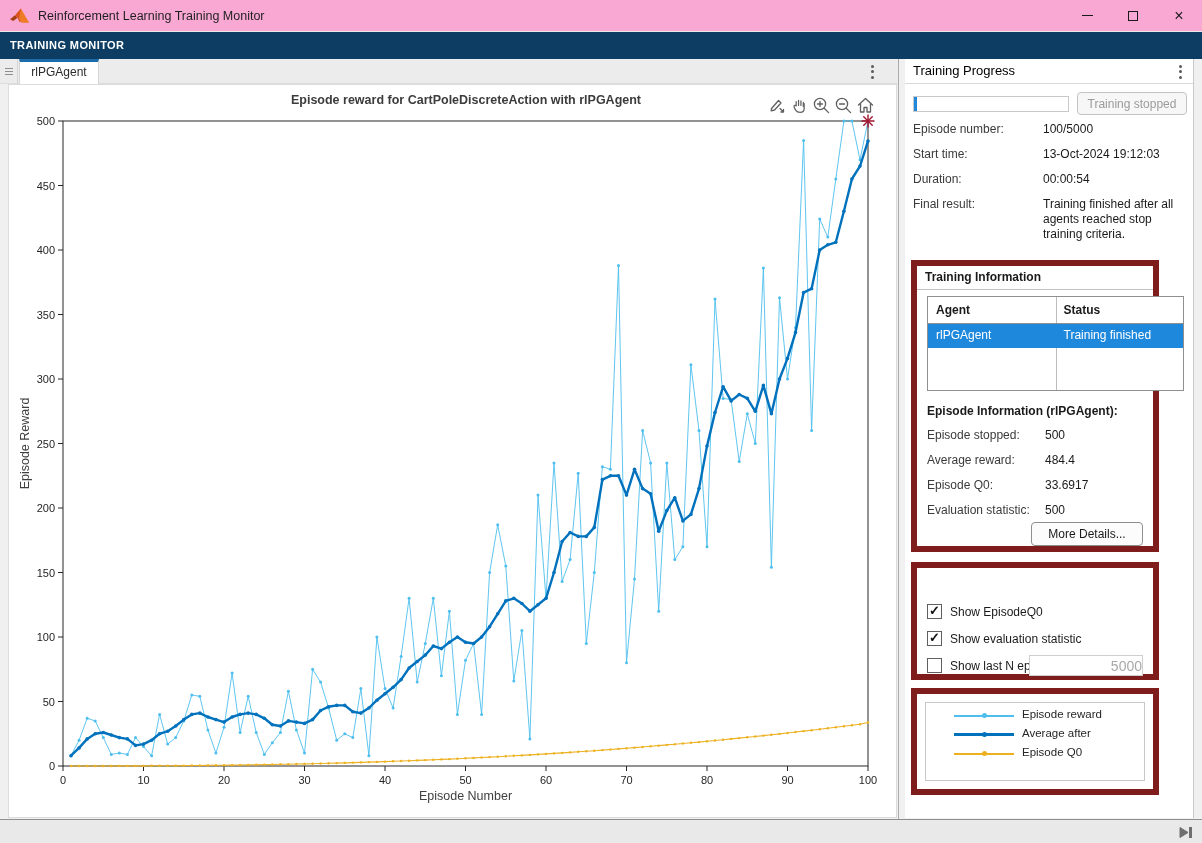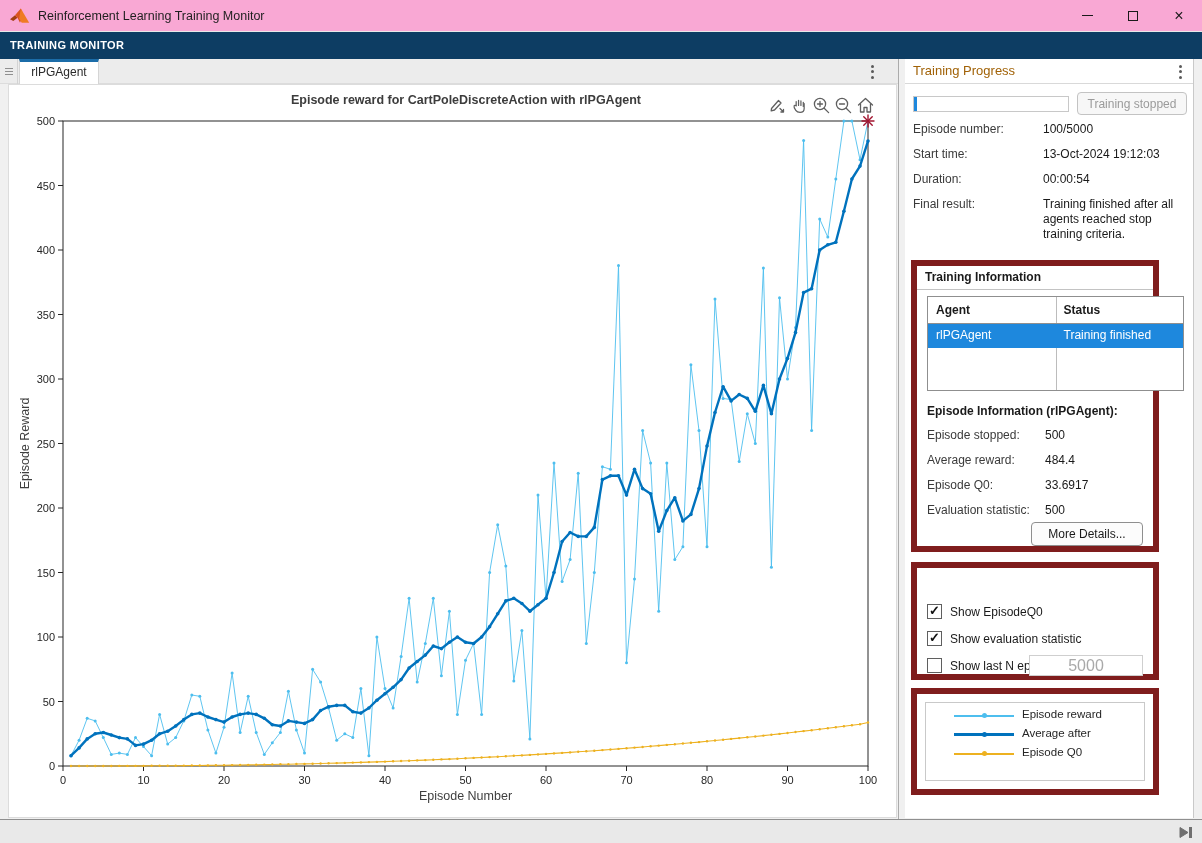--- a/index.html
+++ b/index.html
@@ -32,21 +32,21 @@
   .axtools{position:absolute;top:11px;right:21px;display:flex;gap:3px;z-index:5}
   .axtools .tool{width:19px;height:19px;cursor:pointer;color:#5f5f5f}
   .axtools svg{width:19px;height:19px;stroke:currentColor;fill:none;stroke-width:1.3;stroke-linecap:round;stroke-linejoin:round}
   #plot-svg{position:absolute;left:0;top:0}
   #plot-svg text{font-family:"Liberation Sans",sans-serif}
   #plot-svg .tick{font-size:11px;fill:#262626}
   #plot-svg .axlabel{font-size:12.5px;fill:#3f3f3f}
   
   .rwrap{position:absolute;left:905px;top:59px;width:289px;height:759px;background:#ffffff;border-right:1px solid #c9c9c9}
   .rp-header{position:absolute;left:0;top:0;width:100%;height:25px;border-bottom:1px solid #d9d9d9}
-  .rp-header .t{padding-left:8px;line-height:24px;font-size:13px;color:#a16207}
+  .rp-header .t{padding-left:8px;line-height:24px;font-size:13px;color:#000000}
   .rp-kebab{position:absolute;right:4px;top:0;height:25px}
   .pbar{position:absolute;left:8px;top:37px;width:156px;height:16px;border:1px solid #c8c8c8;background:#ffffff}
   .pbar .fill{display:block;height:100%;background:#1e88dd}
   .btn{display:flex;align-items:center;justify-content:center;border-radius:4px;font-size:12px;cursor:pointer}
   .btn-stopped{position:absolute;right:6px;top:33px;width:110px;height:23px;border:1px solid #c3c3c3;background:#f7f7f7;color:#9b9b9b}
   .inforow{position:absolute;left:8px;right:6px;font-size:12px}
   .inforow .lbl{position:absolute;left:0;width:126px;color:#3a3a3a}
   .inforow .val{position:absolute;left:130px;right:0;color:#1a1a1a;line-height:15px}
   .secbox{position:absolute;left:6px;width:248px;border:6px solid #7f1d1d;background:#fff}
   .sechdr{height:24px;line-height:23px;padding-left:8px;font-size:12px;font-weight:bold;color:#1a1a1a;border-bottom:1px solid #c3c3c3}
@@ -62,21 +62,21 @@
   .epinfo-title{position:absolute;left:10px;top:138px;font-size:12px;font-weight:bold}
   .eprow{position:absolute;left:10px;right:10px;font-size:12px}
   .eprow .lbl{position:absolute;left:0;width:116px;color:#3a3a3a}
   .eprow .val{position:absolute;left:118px;color:#1a1a1a}
   .btn-more{position:absolute;right:10px;top:256px;width:112px;height:24px;border:1px solid #8f8f8f;background:#fcfcfc;color:#1a1a1a}
   
   .porow{position:absolute;left:10px;font-size:12px;height:16px}
   .checkbox{position:absolute;left:0;top:0;width:15px;height:15px;border:1px solid #5f5f5f;background:#fff;cursor:pointer}
   .checkbox.checked::after{content:"\2713";position:absolute;left:1px;top:-2px;font-size:13px;font-weight:bold;color:#111}
   .porow .cl{position:absolute;left:23px;top:1px;white-space:nowrap}
-  .n-input{position:absolute;right:10px;top:87px;width:114px;height:21px;border:1px solid #cfcfcf;background:#fff;color:#a9a9a9;font-size:16px;text-align:center;font-family:"Liberation Sans",sans-serif}
+  .n-input{position:absolute;right:10px;top:87px;width:114px;height:21px;border:1px solid #cfcfcf;background:#fff;color:#a9a9a9;font-size:14px;text-align:right;font-family:"Liberation Sans",sans-serif}
   
   .lg-inner{position:absolute;left:8px;top:8px;right:8px;bottom:8px;border:1px solid #c9c9c9}
   .lg-item{position:absolute;left:0;right:0;height:16px}
   .sw{position:absolute;left:28px;top:6px;width:60px;height:5px}
   .sw .line{position:absolute;left:0;right:0;top:1.5px;height:2px;background:currentColor}
   .sw .dot{position:absolute;left:50%;top:0;width:5px;height:5px;margin-left:-2.5px;border-radius:50%;background:currentColor}
   .lg-item.avg .line{height:3px;top:1px}
   .lg-label{position:absolute;left:96px;top:1px;font-size:11.5px;color:#262626;line-height:13px}
   .lg-ast{position:absolute;left:48px;top:0;width:15px;height:15px}
   .lg-ast svg{width:15px;height:15px;stroke:currentColor;stroke-width:1.4;stroke-linecap:round}

